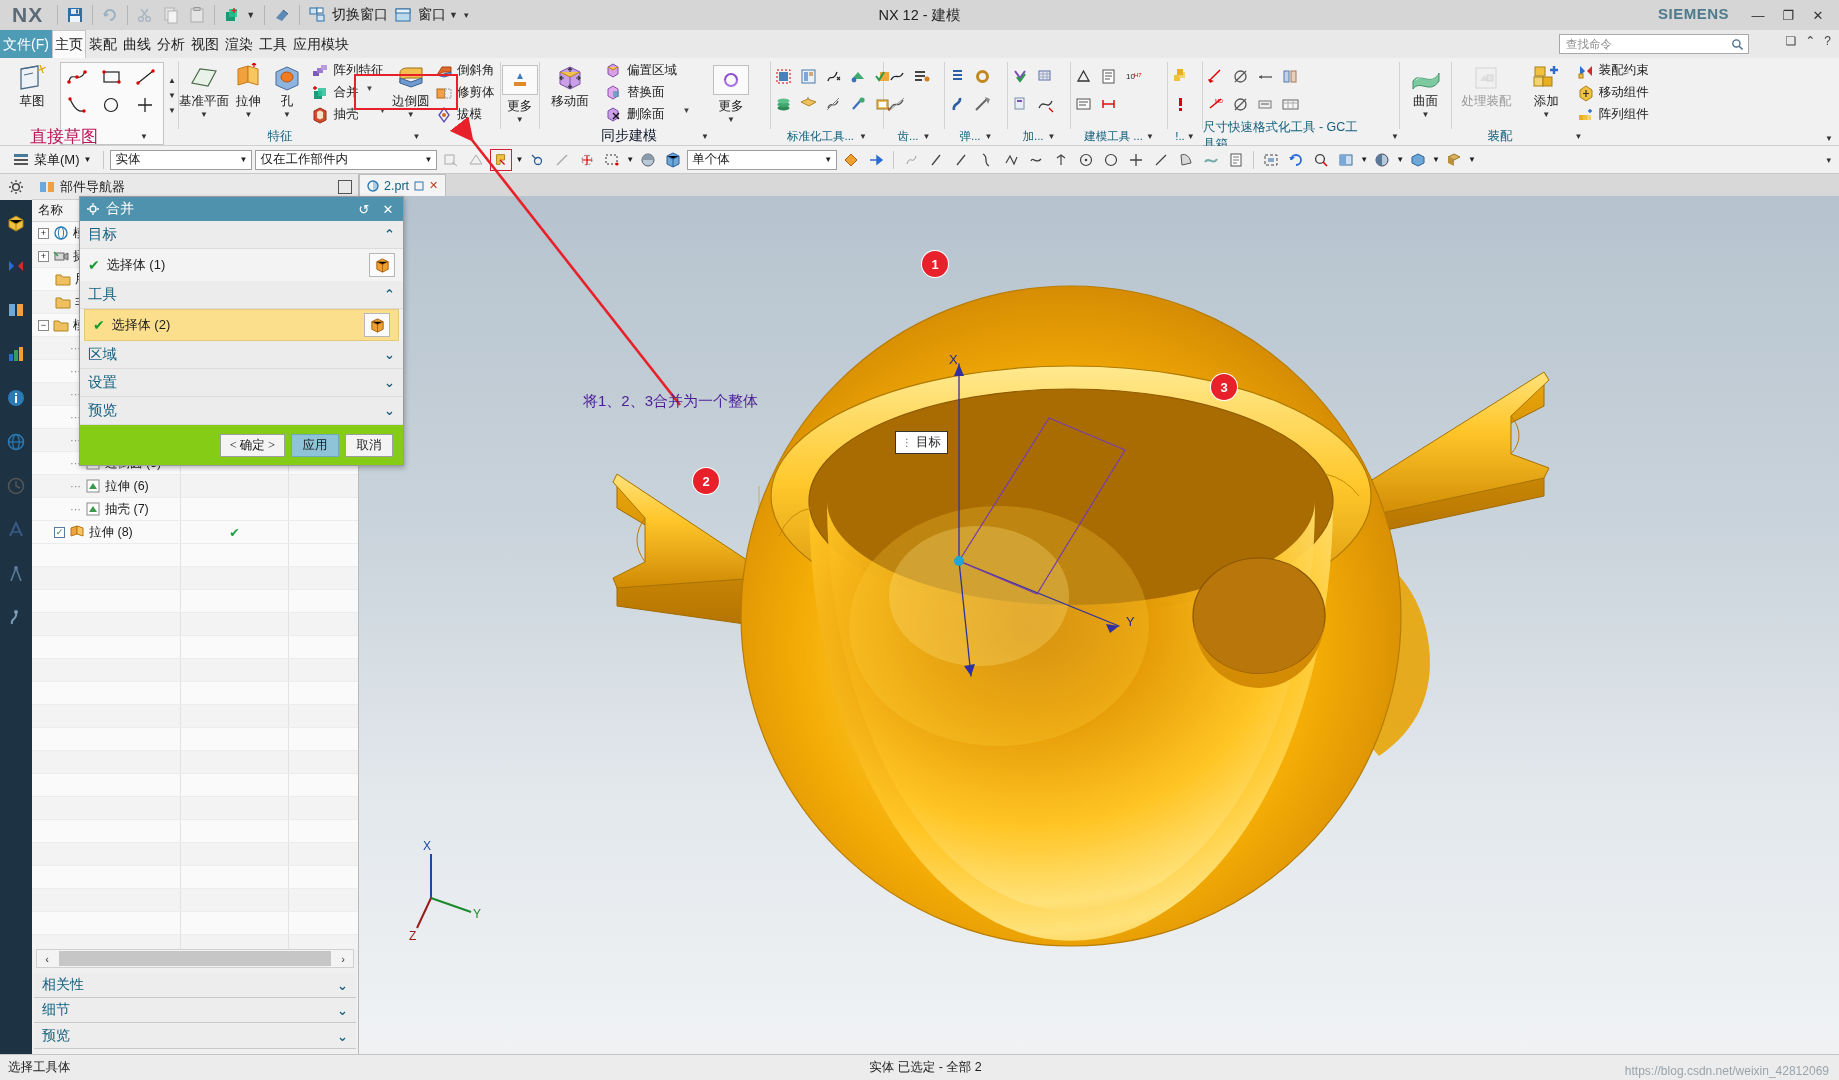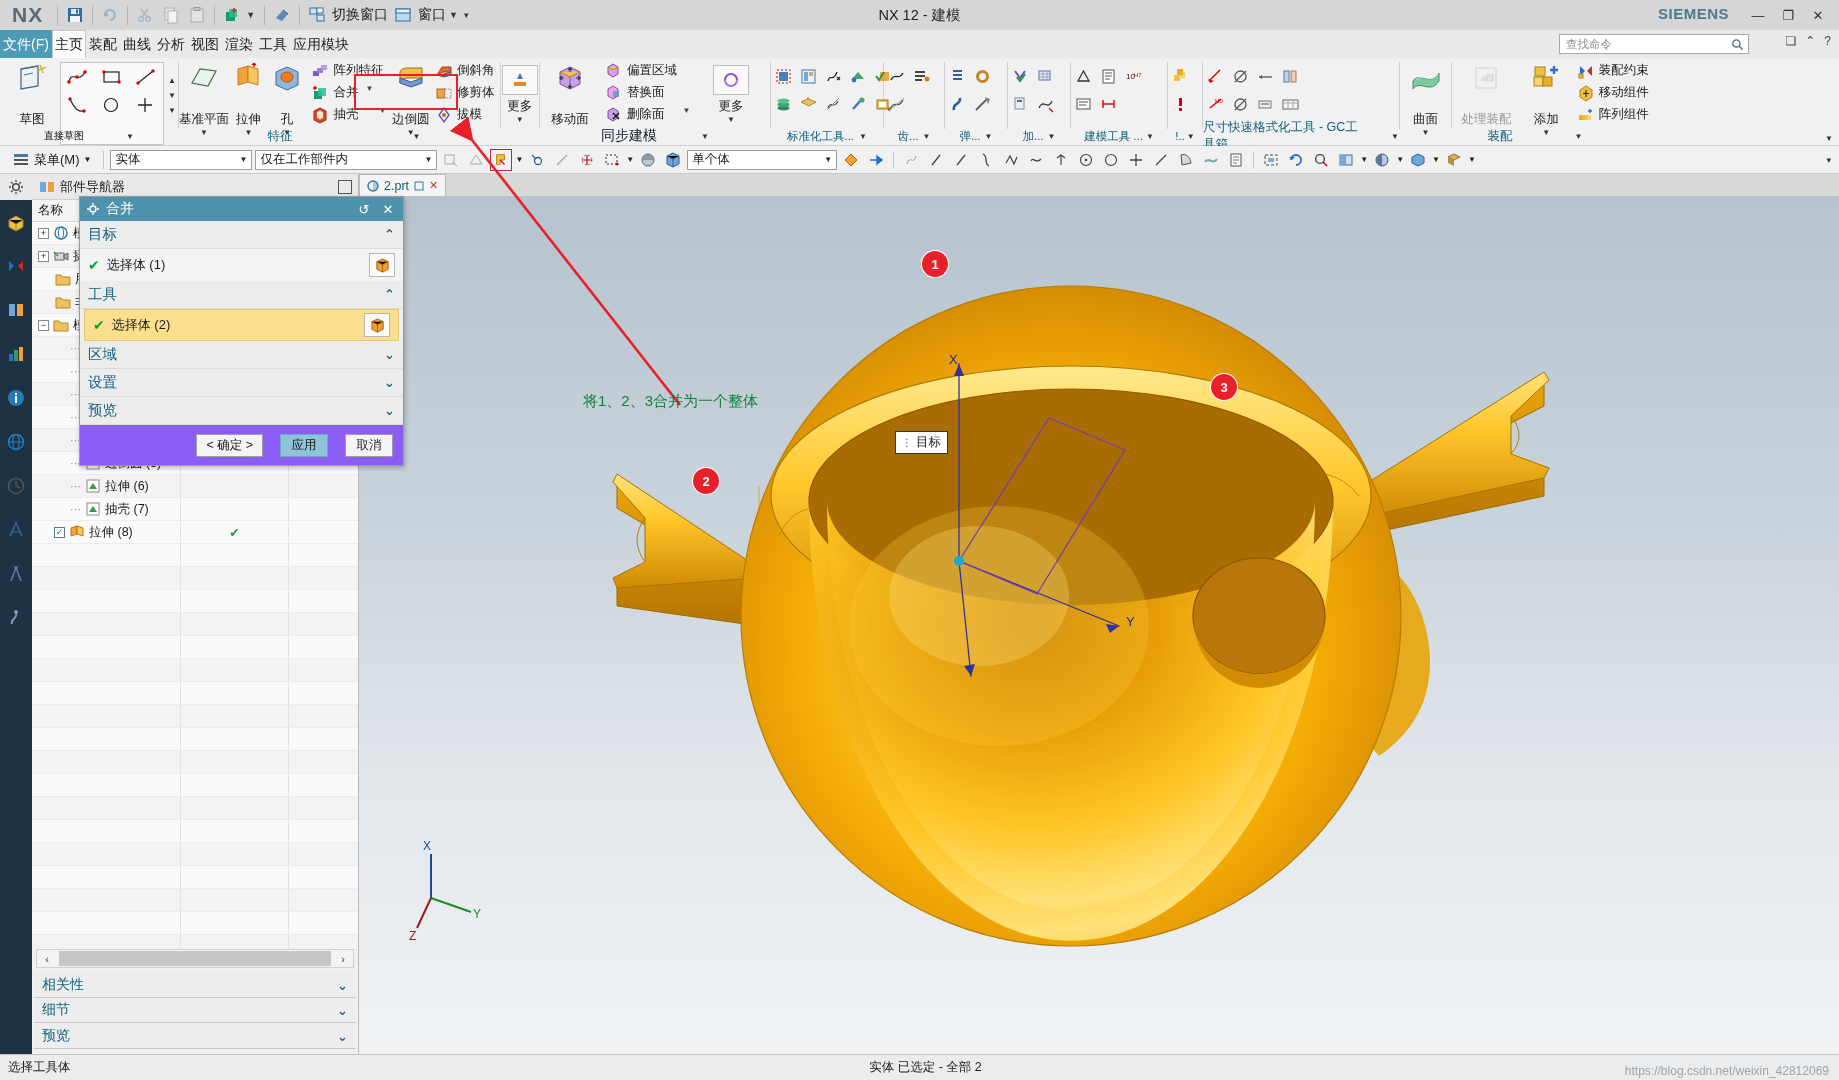--- a/index.html
+++ b/index.html
@@ -64,21 +64,21 @@
     position:absolute; left:0; top:58px; width:1839px; height:88px;
     background:#f1f1f1; border-bottom:1px solid #cfcfcf;
     display:flex; align-items:stretch;
   }
   .rgroup { display:flex; align-items:stretch; position:relative; }
   .gsep { width:1px; background:#d2d2d2; margin:4px 0 16px 0; }
   .bigbtn {
     width:52px; display:flex; flex-direction:column; align-items:center;
     justify-content:flex-start; padding-top:5px; font-size:12px; color:#1b1b1b;
   }
-  .bigbtn .lbl { margin-top:18px; font-size:12.5px; white-space:nowrap; }
+  .bigbtn .lbl { margin-top:0; font-size:12.5px; white-space:nowrap; }
   .bigbtn .dd { font-size:8px; color:#333; line-height:8px; margin-top:1px; }
   .smallcol { display:flex; flex-direction:column; justify-content:flex-start; padding-top:4px; }
   .smallbtn {
     display:flex; gap:4px; height:22px; padding:0 5px;
     font-size:12.5px; white-space:nowrap; color:#1b1b1b;
   }
   .smallbtn .dd { font-size:8px; color:#444; margin-left:3px; }
   .icoimg { width:18px; height:18px; flex:0 0 18px; display:block; }
   .icon30 { width:32px; height:30px; display:block; }
   .glabel-row {
@@ -205,27 +205,27 @@
   }
   .dlg-sect .chev { margin-left:auto; font-weight:bold; color:#14607e; font-size:13px; }
   .dlg-row {
     height:32px; display:flex; align-items:center; padding:0 8px; gap:7px;
     font-size:13px; background:#f3f3f3;
   }
   .dlg-row.hl { background:#fbdf8d; border:1px solid #e5c977; }
   .dlg-row .check { color:#139b2f; font-size:14px; font-weight:bold; }
   .dlg-row .lbl { flex:1; }
   .dlg-row .cube { width:26px; height:24px; background:#fbfbfb; border:1px solid #b7b7b7; display:flex; align-items:center; justify-content:center; }
-  .dlg-btns { height:40px; display:flex; align-items:center; justify-content:flex-end; gap:17px; padding:0 10px; background:#8b5cf6; }
+  .dlg-btns { height:40px; display:flex; align-items:center; justify-content:flex-end; gap:6px; padding:0 10px; background:#84cc16;font-family:Liberation Serif, serif; }
   .dbtn { height:23px; min-width:48px; padding:0 9px; border:1px solid #9e9e9e; background:#f4f4f4; font-size:12.5px; display:flex; align-items:center; justify-content:center; }
   .dbtn.primary { background:#8fc4d8; border-color:#6ea8bf; }
 
   
   .annot-text {
-    position:absolute; color:#15803d; font-size:15px; z-index:35; white-space:nowrap;
+    position:absolute; color:#4c1d95; font-size:15px; z-index:35; white-space:nowrap;
   }
   .callout {
     position:absolute; width:26px; height:26px; border-radius:50%;
     background:#e8202a; color:#fff; font-size:13px; font-weight:bold;
     display:flex; align-items:center; justify-content:center; z-index:30;
     box-shadow:0 0 0 1px #fff;
   }
   .targetlabel {
     position:absolute; background:#fff; border:1px solid #333;
     padding:2px 6px; font-size:12.5px; z-index:30; display:flex; align-items:center; gap:4px;
@@ -386,21 +386,21 @@
         <svg width="26" height="22" viewBox="0 0 26 22">
             <path d="M12 4 V18 M5 11 H19" stroke="#222" stroke-width="1.3"></path>
           </svg>
       </div>
       <div style="display:flex;flex-direction:column;justify-content:center;gap:6px;padding:6px 2px 18px 2px;font-size:8px;color:#333">
         <span>▲</span>
         <span>▼</span>
         <span>▼</span>
       </div>
       <div class="glabel-row">
-        <span style="color:#000000;font-size:10px">直接草图</span>
+        <span style="color:#be185d;font-size:17px">直接草图</span>
         <span style="margin-left:42px;font-size:8px;color:#333">▼</span>
       </div>
     </div>
     <div class="gsep"></div>
 
     <div class="rgroup" style="width:360px">
       <div class="bigbtn">
         <svg class="icon30" viewBox="0 0 32 30">
             <path d="M4 20 L12 6 L28 8 L20 23 Z" fill="#e9f2e9" stroke="#4a6b4a" stroke-width="1.2"></path>
           </svg>

